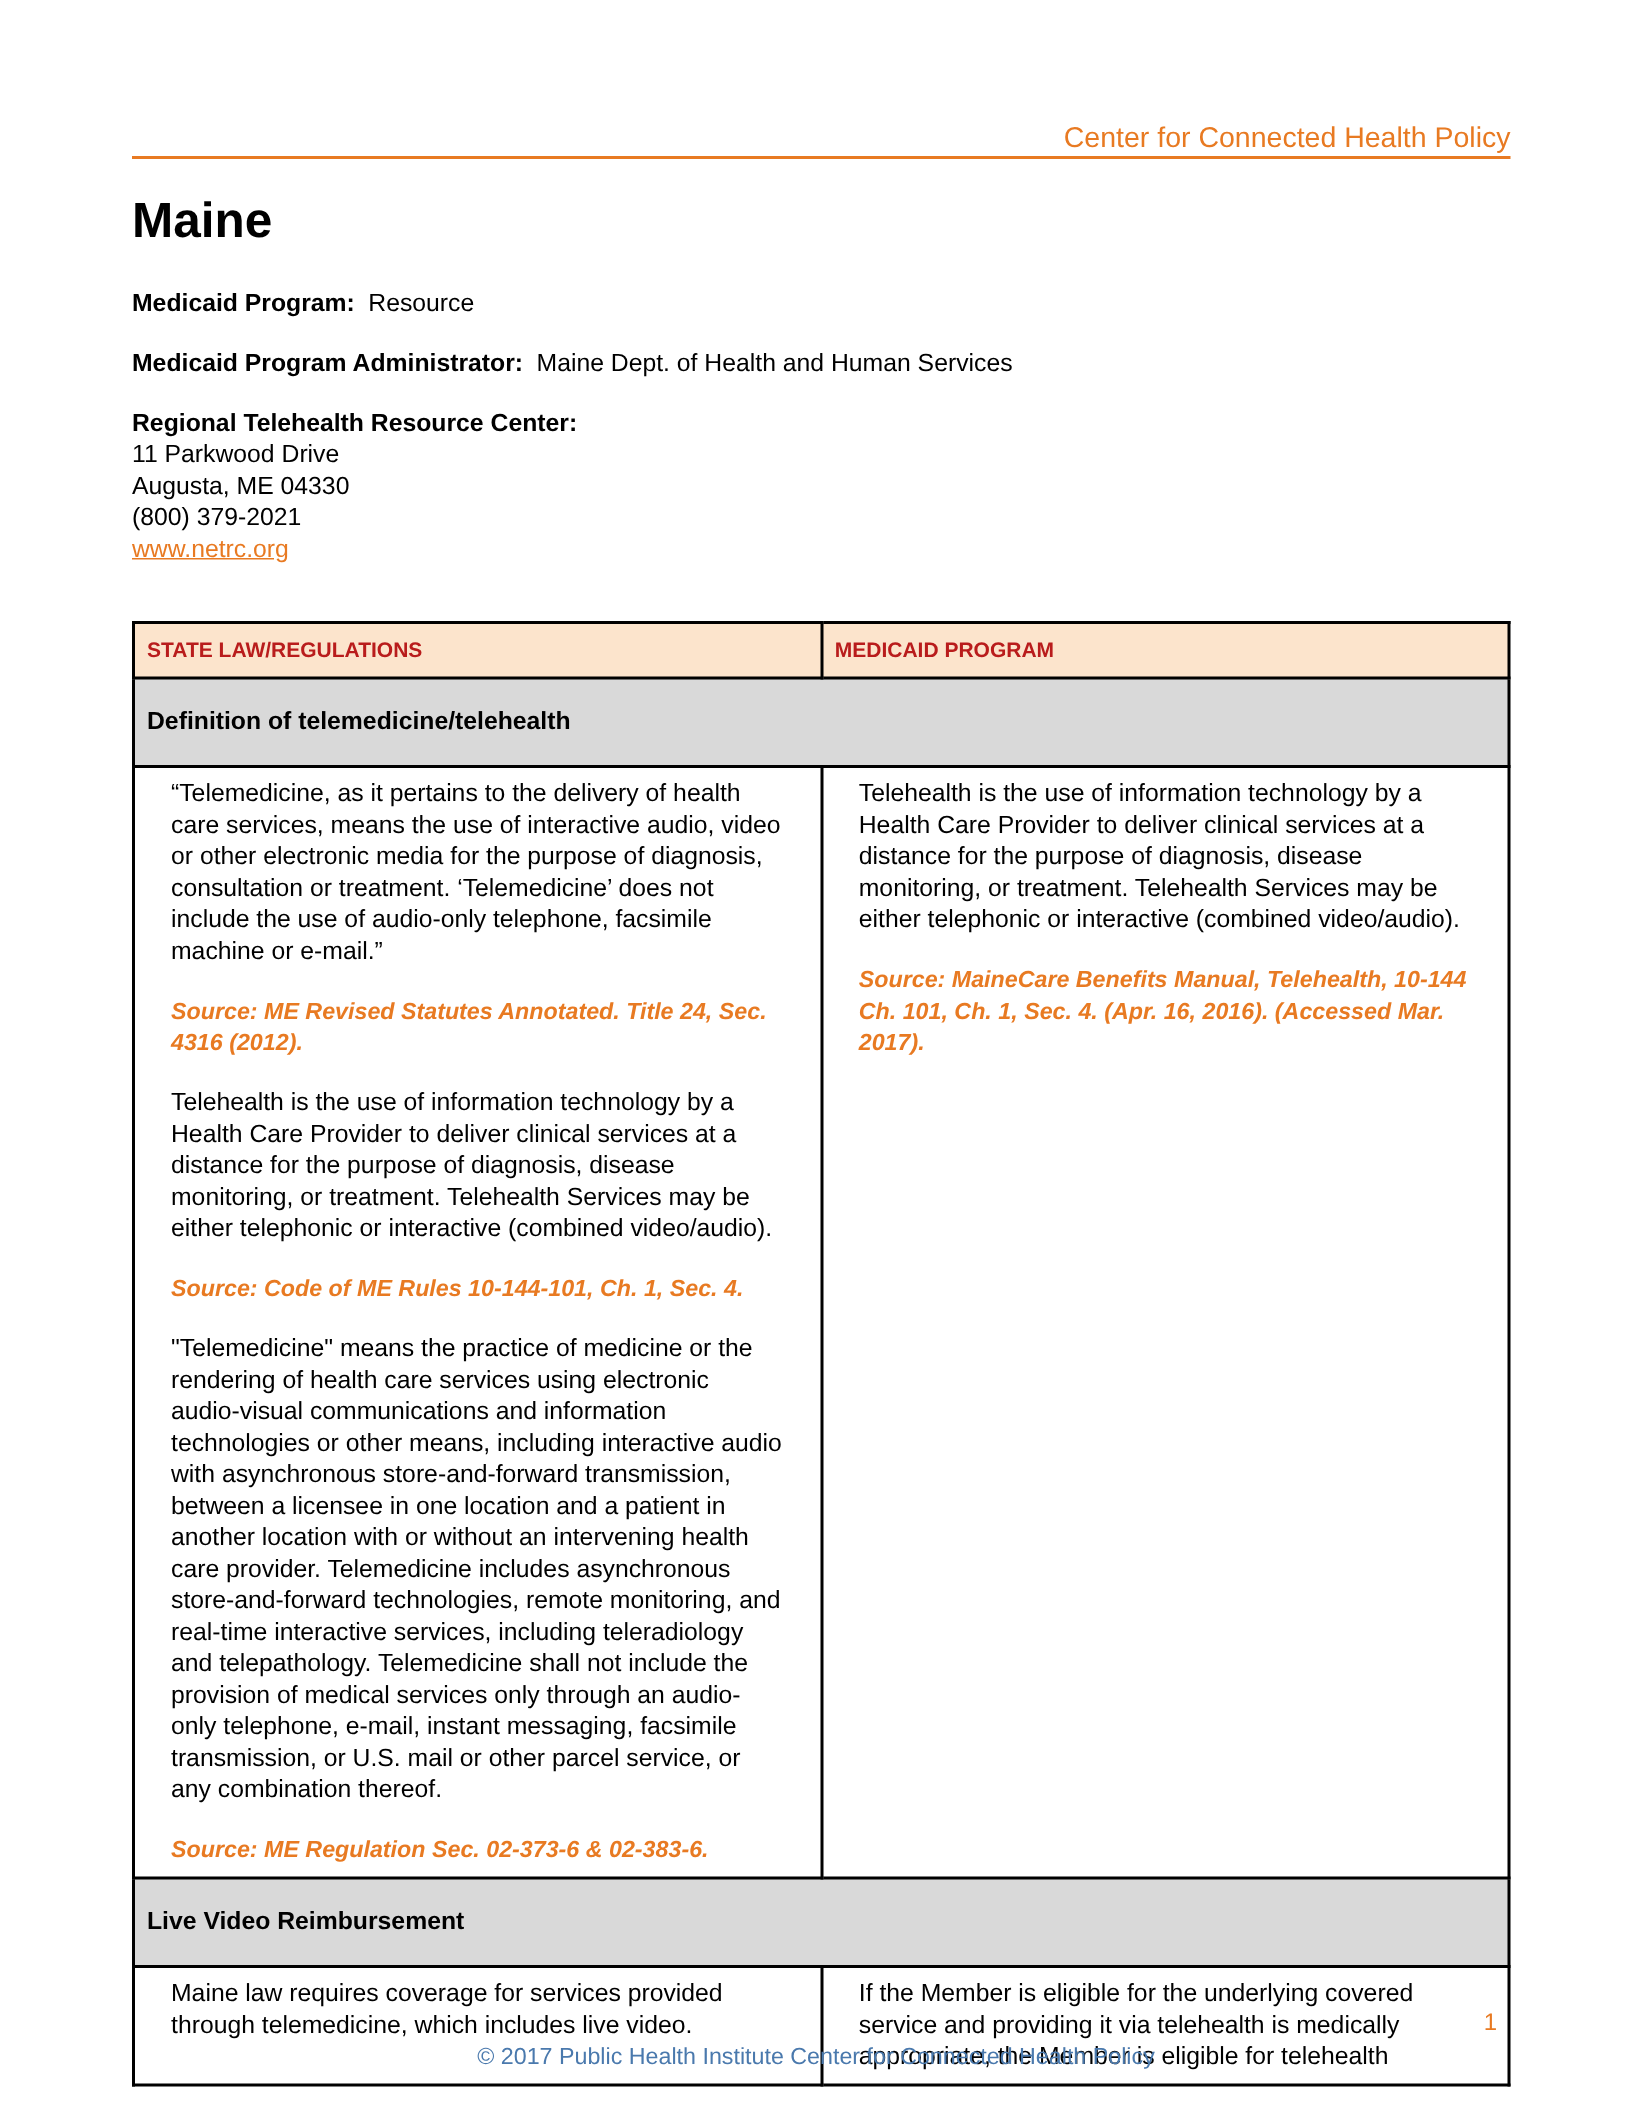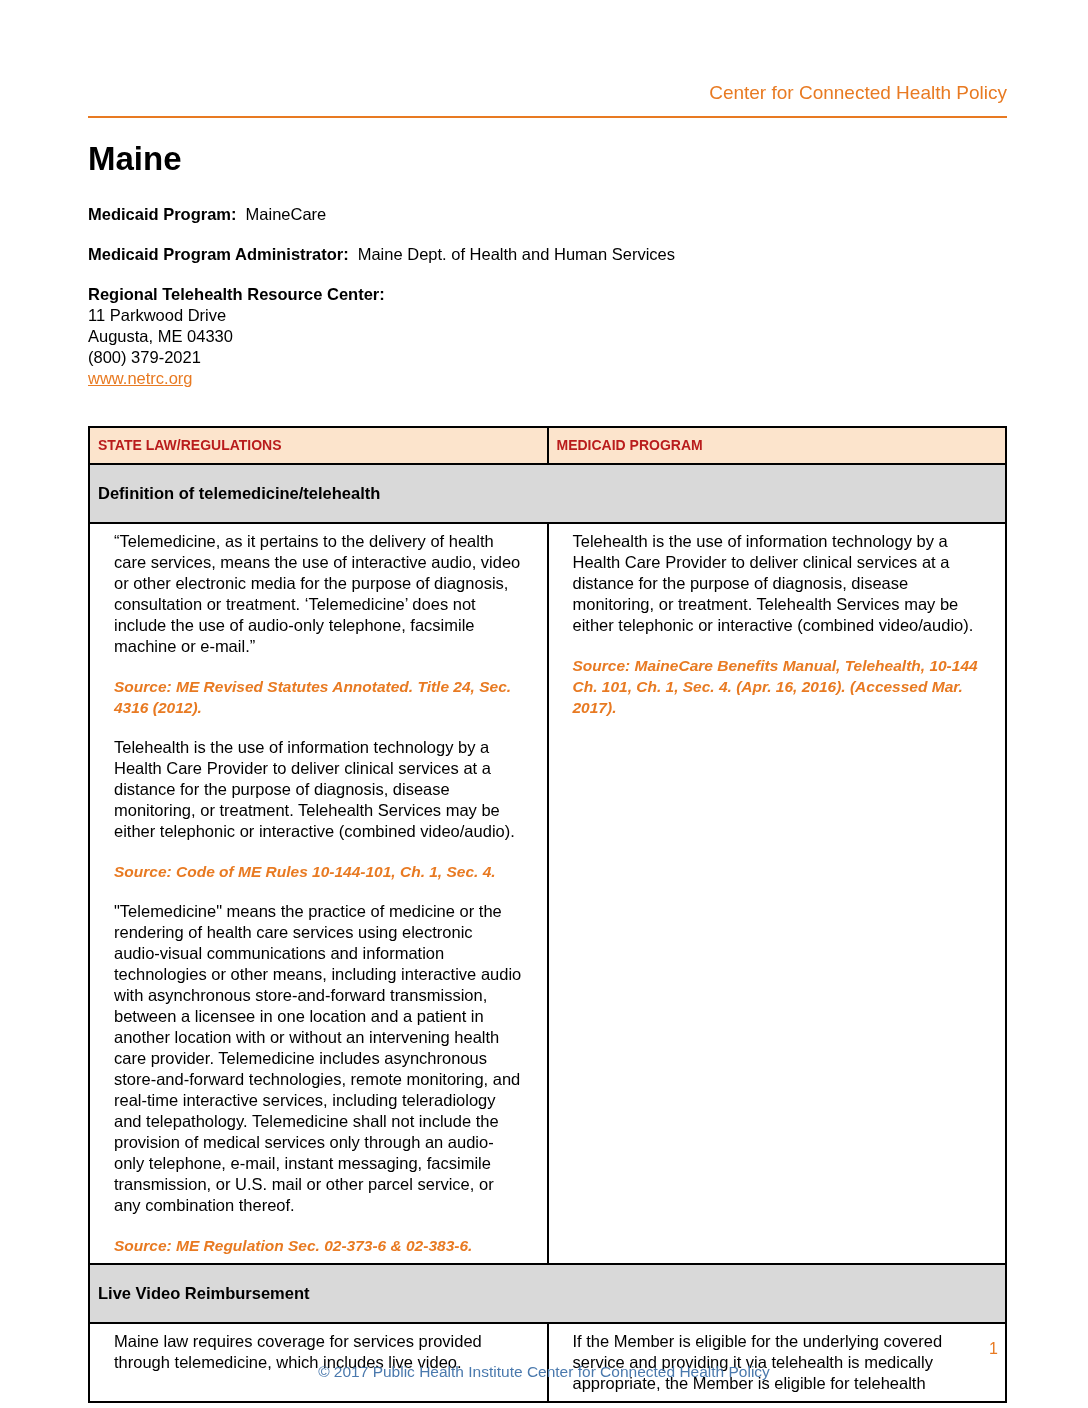--- a/index.html
+++ b/index.html
@@ -13,21 +13,21 @@
     overflow: hidden;
   }
   .content {
     position: absolute;
     left: 88px;
     top: 0;
     width: 919px;
   }
   .top-header {
     padding-top: 82px;
-    padding-bottom: 12px;
+    padding-bottom: 0;
     border-bottom: 2px solid #e87a22;
     text-align: right;
   }
   .org-name {
     color: #e87a22;
     font-size: 19px;
   }
   .page-title {
     margin: 22px 0 0 0;
     font-size: 33px;
@@ -115,21 +115,21 @@
 <div class="page">
   <div class="content">
 
     <div class="top-header">
       <span class="org-name">Center for Connected Health Policy</span>
     </div>
 
     <h1 class="page-title">Maine</h1>
 
     <div class="info">
-      <p class="info-block"><span class="info-label">Medicaid Program:</span><span class="label-gap"></span><span class="info-value">MaineCare</span></p>
+      <p class="info-block"><span class="info-label">Medicaid Program:</span><span class="label-gap"></span><span class="info-value">Resource</span></p>
 
       <p class="info-block"><span class="info-label">Medicaid Program Administrator:</span><span class="label-gap"></span><span class="info-value">Maine Dept. of Health and Human Services</span></p>
 
       <div class="info-block">
         <p class="info-line info-label">Regional Telehealth Resource Center:</p>
         <p class="info-line">11 Parkwood Drive</p>
         <p class="info-line">Augusta, ME 04330</p>
         <p class="info-line">(800) 379-2021</p>
         <p class="info-line"><a class="site-link">www.netrc.org</a></p>
       </div>

